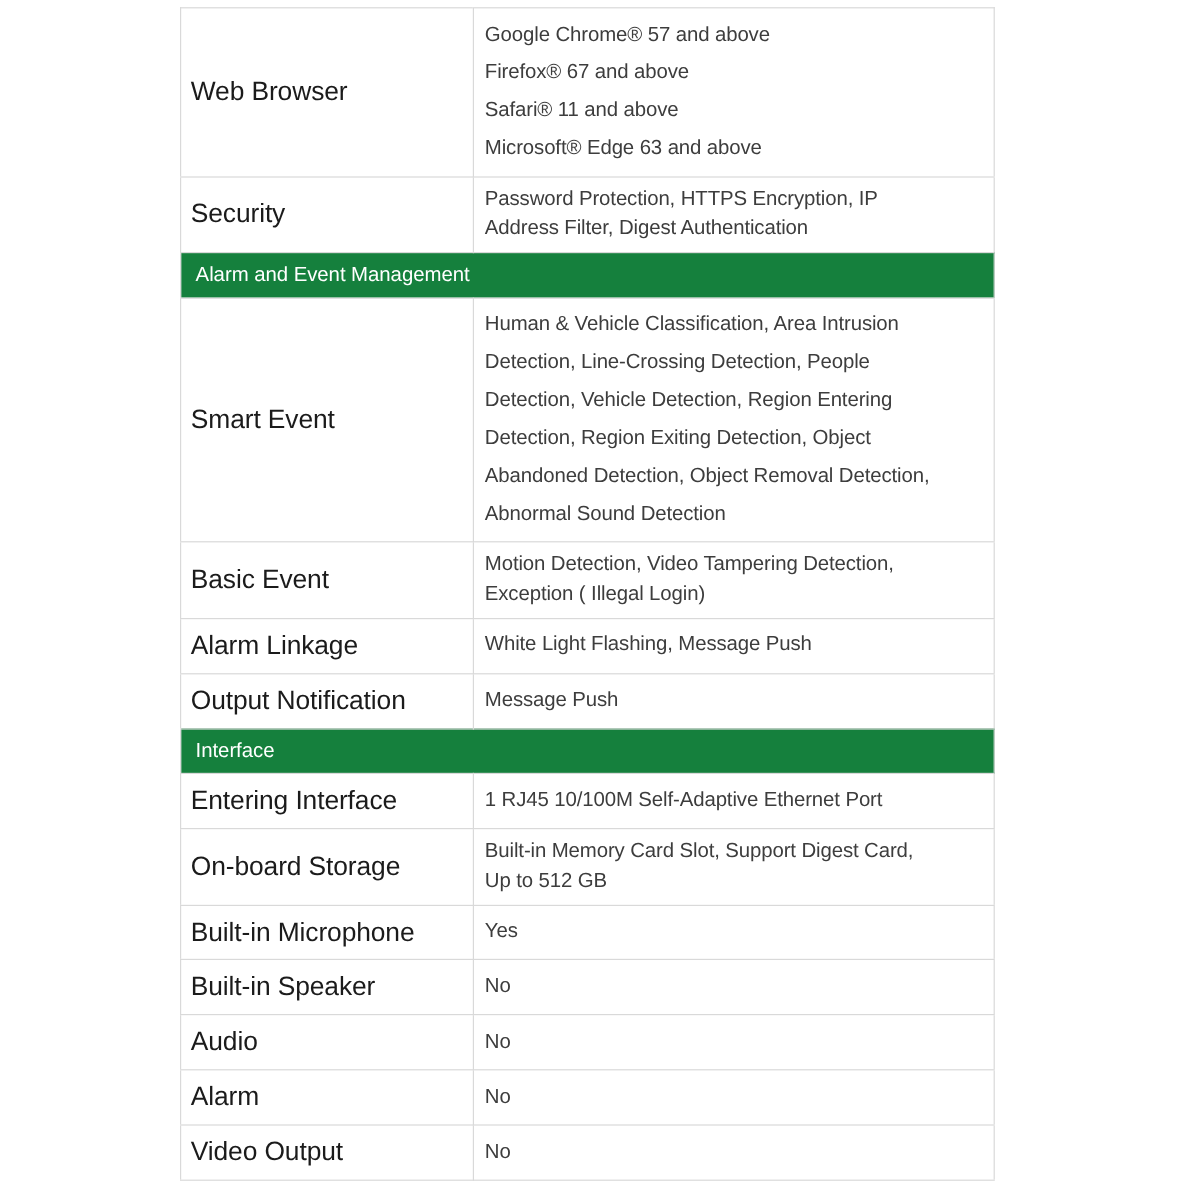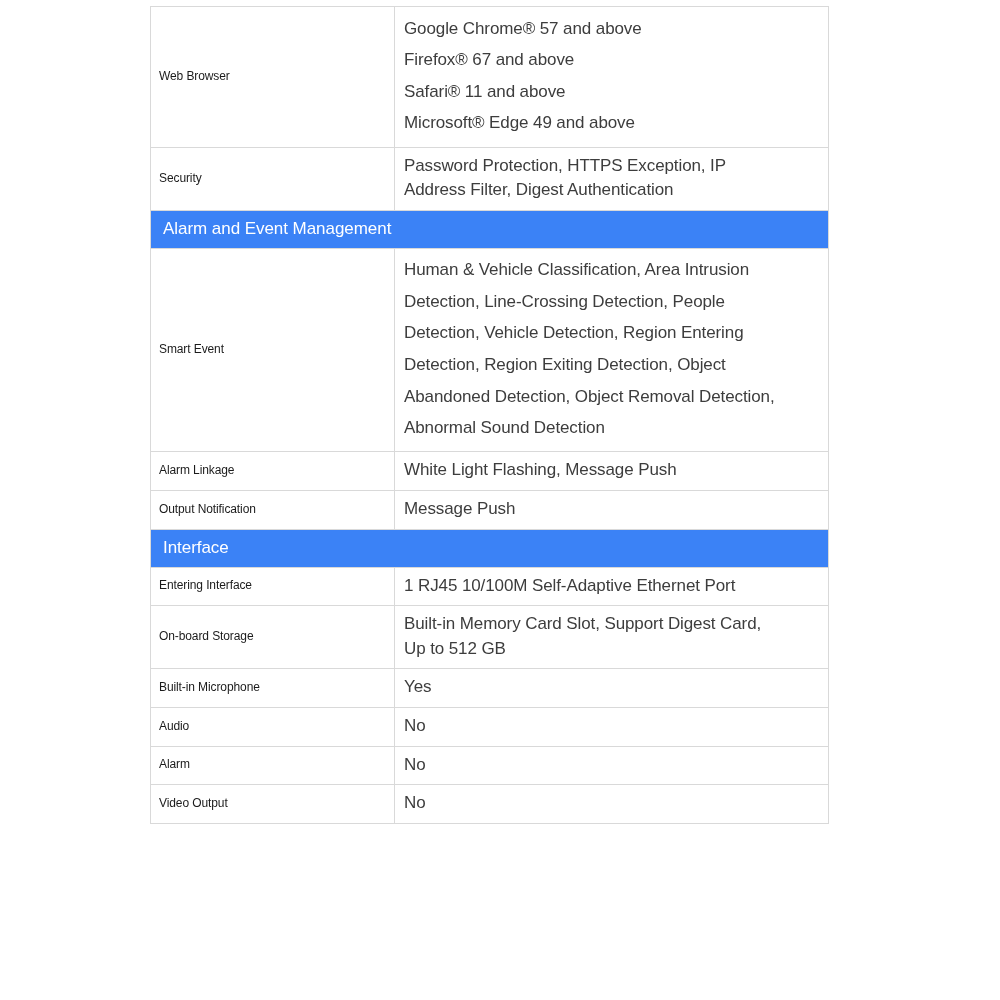--- a/index.html
+++ b/index.html
@@ -39,42 +39,42 @@
     border-bottom: 1px solid #d9d9d9;
     vertical-align: middle;
     padding: 6px 0 7px 0;
   }
 
   td.spec-label {
     border-right: 1px solid #d9d9d9;
     padding-left: 8px;
     padding-right: 8px;
     color: #1b1b1b;
-    font-size: 12px;
+    font-size: 22px;
     line-height: 1.45;
     letter-spacing: -0.1px;
   }
 
   td.spec-value {
     padding-left: 9px;
     padding-right: 10px;
     color: #3d3d3d;
     font-size: 17px;
     line-height: 1.45;
     letter-spacing: -0.1px;
     margin-left: 17px;
   }
 
   td.spec-value .line { display: block; }
 
   
   tr.row-tall td.spec-value .line { padding: 3.5px 0; }
 
   td.section-header {
-    background: #3b82f6;
+    background: #15803d;
     color: #ffffff;
     font-size: 17px;
     letter-spacing: -0.05px;
     padding: 6px 0 7px 12px;
     border-bottom: 1px solid #d9d9d9;
     line-height: 1.4;
   }
 
   tr.section-row td { border-right: none; }
 </style>
@@ -87,42 +87,49 @@
       <col class="col-label">
       <col class="col-value">
     </colgroup>
     <tbody>
         <tr class="row-tall">
           <td class="spec-label">Web Browser</td>
           <td class="spec-value">
             <span class="line">Google Chrome® 57 and above</span>
             <span class="line">Firefox® 67 and above</span>
             <span class="line">Safari® 11 and above</span>
-            <span class="line">Microsoft® Edge 49 and above</span>
+            <span class="line">Microsoft® Edge 63 and above</span>
           </td>
         </tr>
         <tr>
           <td class="spec-label">Security</td>
           <td class="spec-value">
-            <span class="line">Password Protection, HTTPS Exception, IP</span>
+            <span class="line">Password Protection, HTTPS Encryption, IP</span>
             <span class="line">Address Filter, Digest Authentication</span>
           </td>
         </tr>
         <tr class="section-row">
           <td class="section-header" colspan="2">Alarm and Event Management</td>
         </tr>
         <tr class="row-tall">
           <td class="spec-label">Smart Event</td>
           <td class="spec-value">
             <span class="line">Human &amp; Vehicle Classification, Area Intrusion</span>
             <span class="line">Detection, Line-Crossing Detection, People</span>
             <span class="line">Detection, Vehicle Detection, Region Entering</span>
             <span class="line">Detection, Region Exiting Detection, Object</span>
             <span class="line">Abandoned Detection, Object Removal Detection,</span>
             <span class="line">Abnormal Sound Detection</span>
+          </td>
+        </tr>
+        <tr>
+          <td class="spec-label">Basic Event</td>
+          <td class="spec-value">
+            <span class="line">Motion Detection, Video Tampering Detection,</span>
+            <span class="line">Exception ( Illegal Login)</span>
           </td>
         </tr>
         <tr>
           <td class="spec-label">Alarm Linkage</td>
           <td class="spec-value">
             <span class="line">White Light Flashing, Message Push</span>
           </td>
         </tr>
         <tr>
           <td class="spec-label">Output Notification</td>
@@ -146,20 +153,26 @@
             <span class="line">Up to 512 GB</span>
           </td>
         </tr>
         <tr>
           <td class="spec-label">Built-in Microphone</td>
           <td class="spec-value">
             <span class="line">Yes</span>
           </td>
         </tr>
         <tr>
+          <td class="spec-label">Built-in Speaker</td>
+          <td class="spec-value">
+            <span class="line">No</span>
+          </td>
+        </tr>
+        <tr>
           <td class="spec-label">Audio</td>
           <td class="spec-value">
             <span class="line">No</span>
           </td>
         </tr>
         <tr>
           <td class="spec-label">Alarm</td>
           <td class="spec-value">
             <span class="line">No</span>
           </td>

